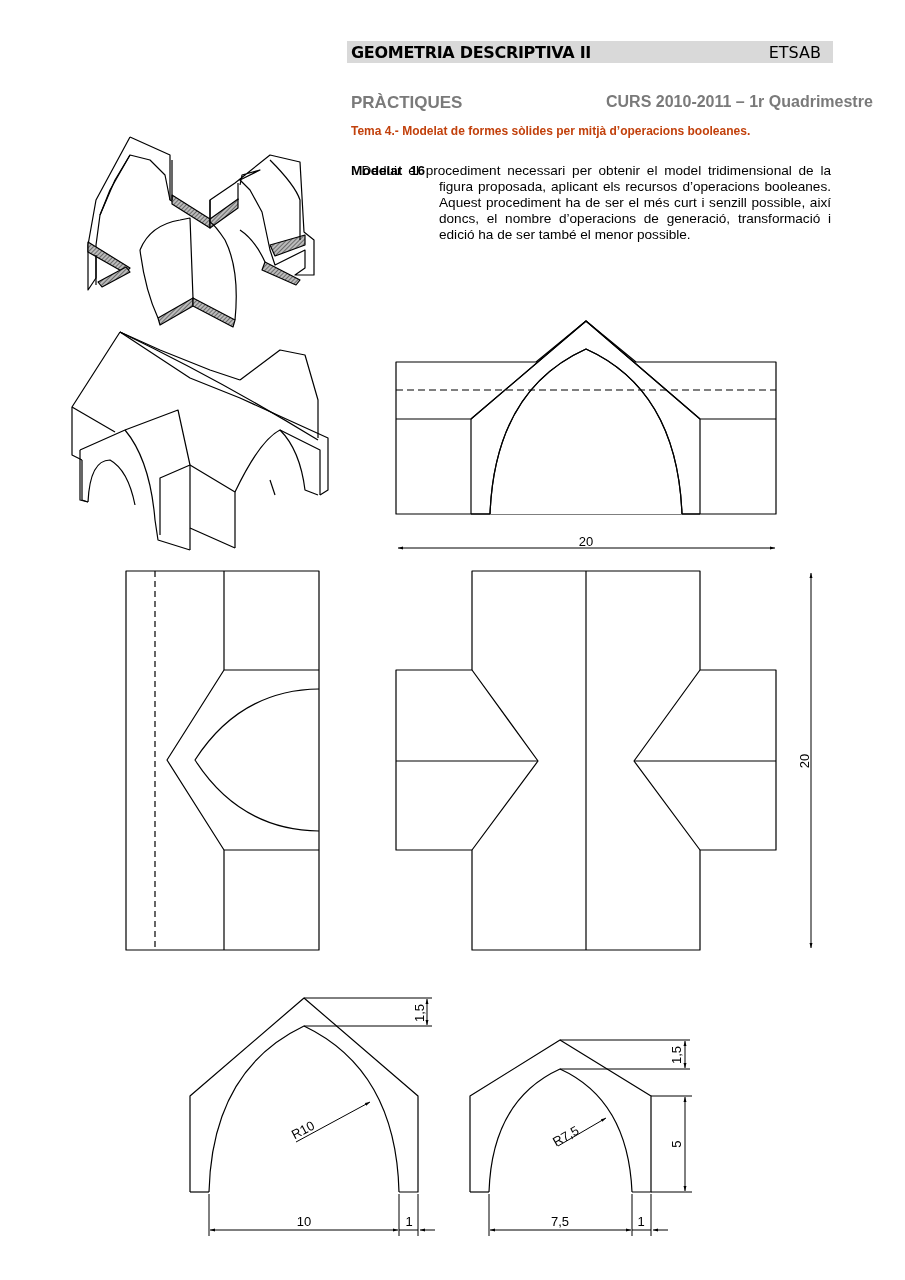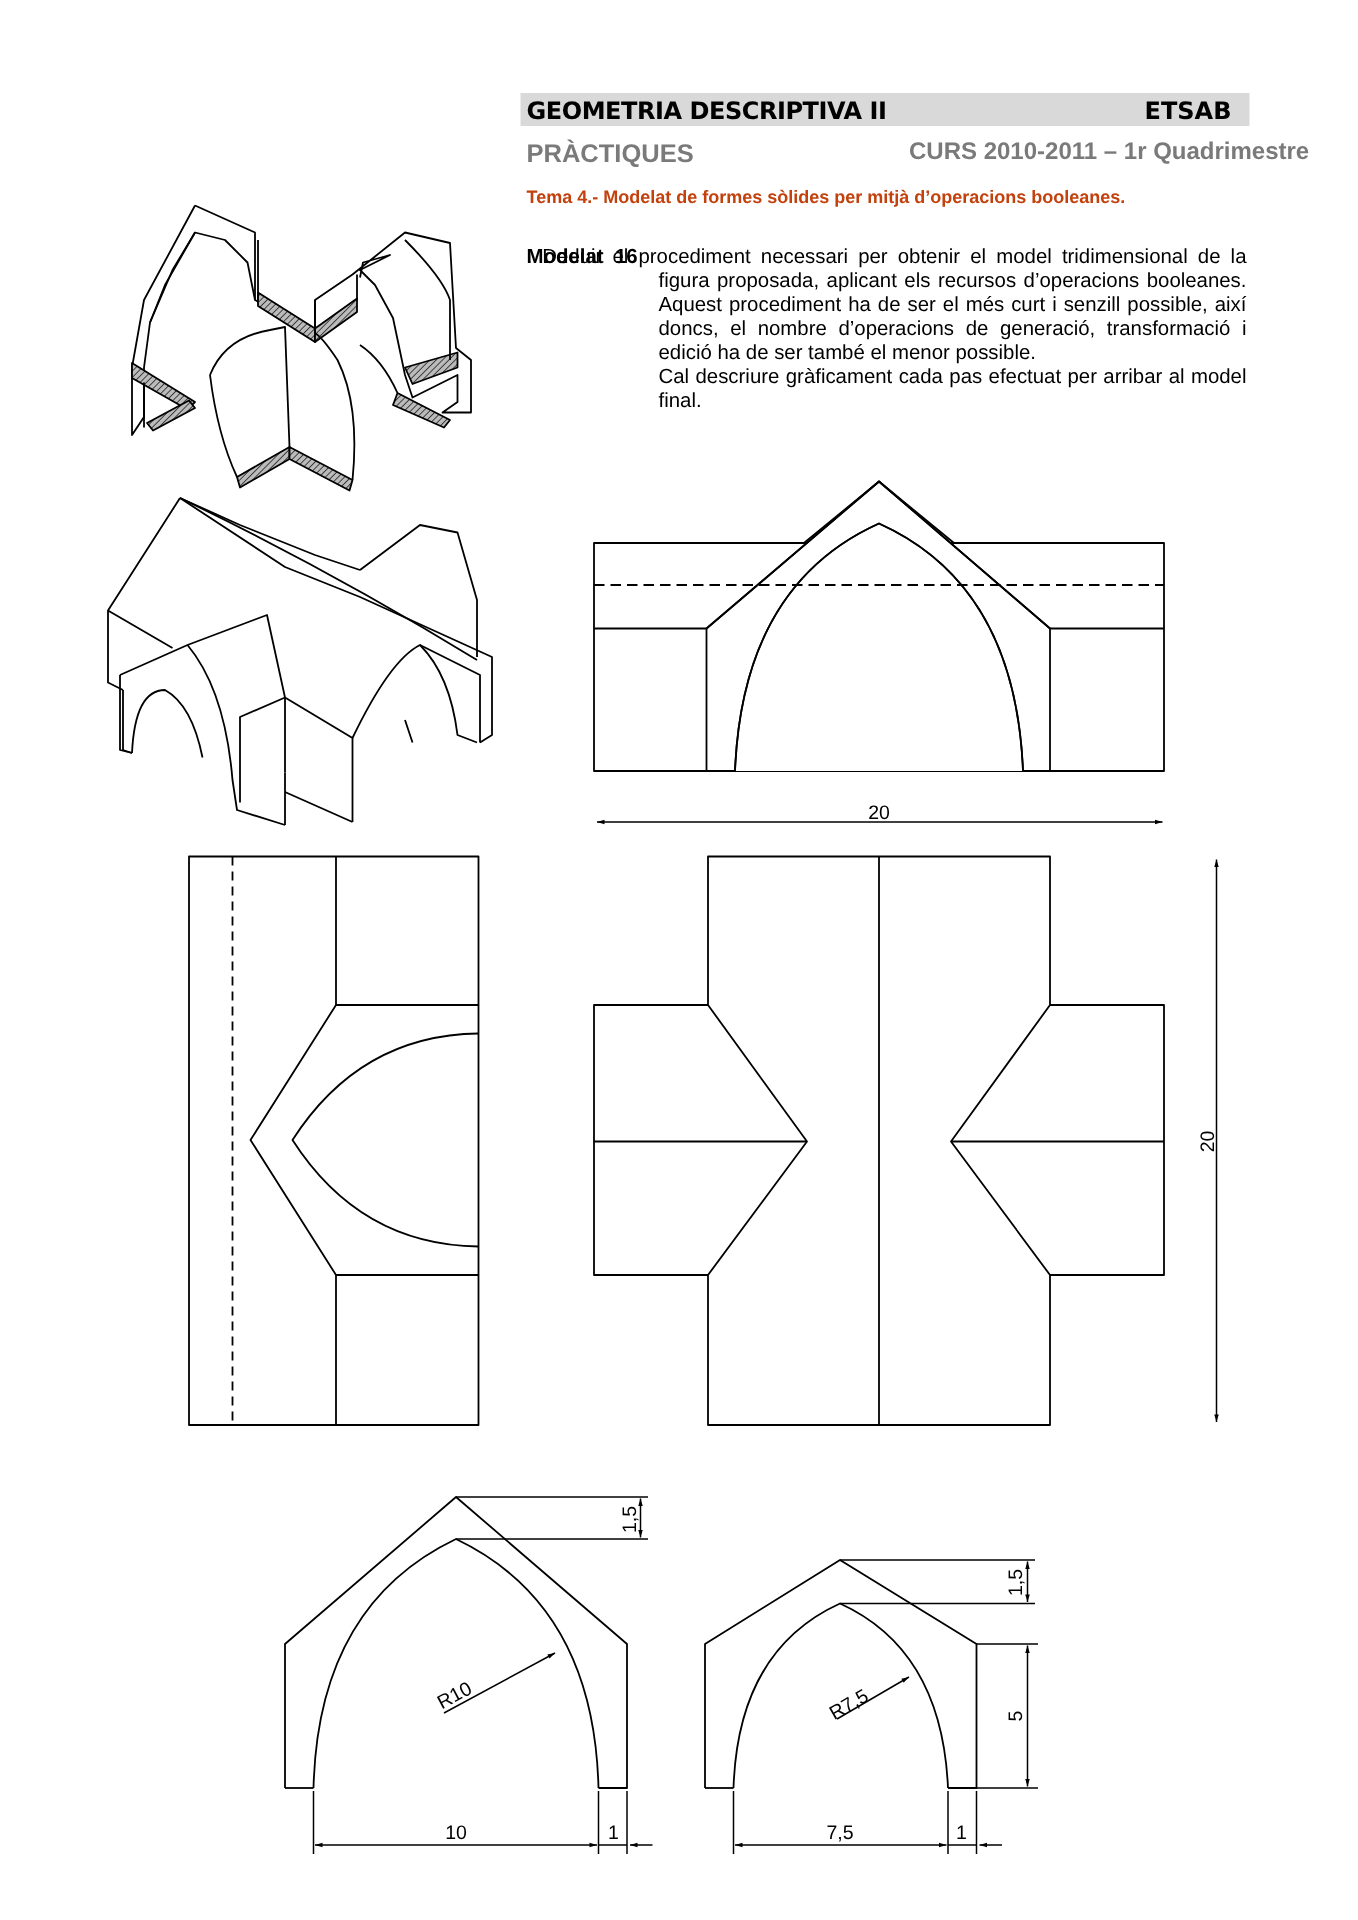--- a/index.html
+++ b/index.html
@@ -1,19 +1,19 @@
 <!DOCTYPE html>
 <html><head>
   <meta charset="utf-8">
   <style>
     html, body { margin: 0; padding: 0; background: #ffffff; }
     body { width: 905px; height: 1280px; position: relative; overflow: hidden; font-family: "Liberation Sans", sans-serif; color: #000; }
-    .header-bar { position: absolute; left: 347px; top: 62px; width: 486px; height: 22px; background: #d9d9d9; }
+    .header-bar { position: absolute; left: 347px; top: 41px; width: 486px; height: 22px; background: #d9d9d9; }
     .header-title { position: absolute; left: 4px; top: 2px; font-weight: bold; font-size: 16px; letter-spacing: -0.3px; color: #000; font-family: "DejaVu Sans", sans-serif; }
-    .header-school { position: absolute; right: 12px; top: 2px; font-weight: bold; font-size: 16px; color: #000; font-family: "DejaVu Sans", sans-serif; }
+    .header-school { position: absolute; right: 12px; top: 2px; font-weight: normal; font-size: 16px; color: #000; font-family: "DejaVu Sans", sans-serif; }
     .subhead-left { position: absolute; left: 351px; top: 93px; font-size: 17px; font-weight: bold; color: #7a7a7a; }
     .subhead-right { position: absolute; left: 606px; top: 93px; font-size: 16px; font-weight: bold; color: #7a7a7a; }
     .topic { position: absolute; left: 351px; top: 124px; font-size: 12px; font-weight: bold; color: #c2410c; }
     .exercise { position: absolute; left: 351px; top: 163px; width: 480px; font-size: 13.6px; line-height: 16px; }
     .ex-label { position: absolute; left: 0; top: 0; font-weight: bold; }
     .ex-num { font-weight: bold; }
     .ex-body { margin-left: 88px; text-align: justify; }
     .ex-body p { margin: 0; }
     svg.drawing { position: absolute; left: 0; top: 0; }
     .dim-text { font-family: "Liberation Sans", sans-serif; font-size: 13px; fill: #000; }
@@ -26,21 +26,20 @@
   <span class="header-school">ETSAB</span>
 </div>
 <div class="subhead-left">PRÀCTIQUES</div>
 <div class="subhead-right">CURS 2010-2011 – 1r Quadrimestre</div>
 <div class="topic">Tema 4.- Modelat de formes sòlides per mitjà d’operacions booleanes.</div>
 
 <div class="exercise">
   <span class="ex-label"><span>Modelat</span>&nbsp; <span class="ex-num">16</span></span>
   <div class="ex-body">
     <p style="text-indent:-88px; margin-left:0; padding-left:0;">. Deduir el procediment necessari per obtenir el model tridimensional de la figura proposada, aplicant els recursos d’operacions booleanes. Aquest procediment ha de ser el més curt i senzill possible, així doncs, el nombre d’operacions de generació, transformació i edició ha de ser també el menor possible.</p>
-    <p>Cal descriure gràficament cada pas efectuat per arribar al model final.</p>
   </div>
 </div>
 
 <svg class="drawing" width="905" height="1280" viewBox="0 0 905 1280">
   <defs>
     <pattern id="hatch" width="3" height="3" patternUnits="userSpaceOnUse" patternTransform="rotate(45)">
       <rect width="3" height="3" fill="#bbb"></rect>
       <line x1="0" y1="0" x2="0" y2="3" stroke="#333" stroke-width="1.2"></line>
     </pattern>
     <marker id="arr" viewBox="0 0 10 10" refX="10" refY="5" markerWidth="7" markerHeight="5" orient="auto-start-reverse">

